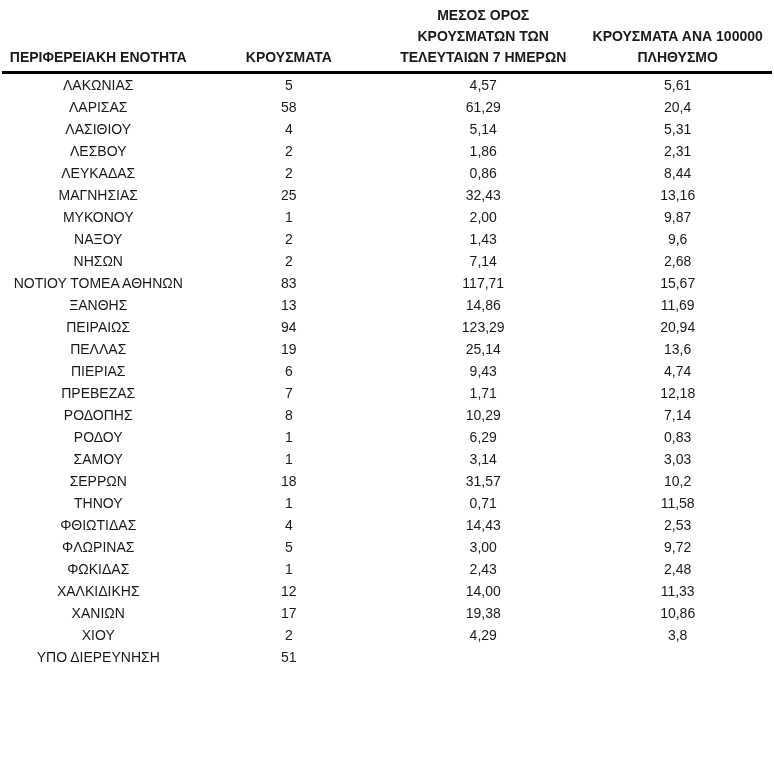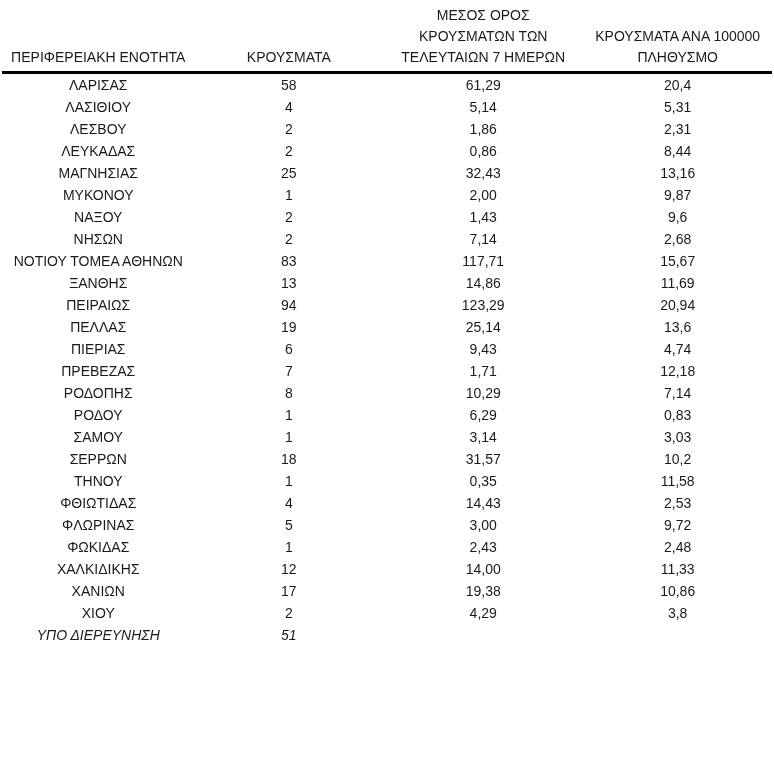--- a/index.html
+++ b/index.html
@@ -18,41 +18,40 @@
     width: 770px;
     margin: 0 auto;
     padding-top: 5px;
   }
   table.data-table {
     width: 100%;
     border-collapse: collapse;
     table-layout: fixed;
   }
   table.data-table th {
-    font-weight: normal;
+    font-weight: bold;
     font-size: 14px;
     line-height: 21px;
     text-align: center;
     vertical-align: bottom;
     padding: 0 2px 3px 2px;
     border-bottom: 3px solid #000000;
     white-space: pre-line;
   }
   table.data-table td {
     font-size: 14px;
     line-height: 22px;
     height: 22px;
     text-align: center;
     vertical-align: middle;
     padding: 0 2px;
     white-space: nowrap;
     overflow: hidden;
   }
   tr.italic td {
-    font-style: italic;
   }
   col.c1 { width: 25%; }
   col.c2 { width: 24.5%; }
   col.c3 { width: 26%; }
   col.c4 { width: 24.5%; }
 </style>
 </head>
 <body>
 
 <div class="page">
@@ -69,20 +68,26 @@
         <th>ΚΡΟΥΣΜΑΤΑ</th>
         <th>ΜΕΣΟΣ ΟΡΟΣ
 ΚΡΟΥΣΜΑΤΩΝ ΤΩΝ
 ΤΕΛΕΥΤΑΙΩΝ 7 ΗΜΕΡΩΝ</th>
         <th>ΚΡΟΥΣΜΑΤΑ ΑΝΑ 100000
 ΠΛΗΘΥΣΜΟ</th>
       </tr>
     </thead>
     <tbody id="table-body">
         <tr>
+          <td>ΛΑΚΩΝΙΑΣ</td>
+          <td>5</td>
+          <td>4,57</td>
+          <td>5,61</td>
+        </tr>
+        <tr>
           <td>ΛΑΡΙΣΑΣ</td>
           <td>58</td>
           <td>61,29</td>
           <td>20,4</td>
         </tr>
         <tr>
           <td>ΛΑΣΙΘΙΟΥ</td>
           <td>4</td>
           <td>5,14</td>
           <td>5,31</td>
@@ -179,21 +184,21 @@
         </tr>
         <tr>
           <td>ΣΕΡΡΩΝ</td>
           <td>18</td>
           <td>31,57</td>
           <td>10,2</td>
         </tr>
         <tr>
           <td>ΤΗΝΟΥ</td>
           <td>1</td>
-          <td>0,35</td>
+          <td>0,71</td>
           <td>11,58</td>
         </tr>
         <tr>
           <td>ΦΘΙΩΤΙΔΑΣ</td>
           <td>4</td>
           <td>14,43</td>
           <td>2,53</td>
         </tr>
         <tr>
           <td>ΦΛΩΡΙΝΑΣ</td>

